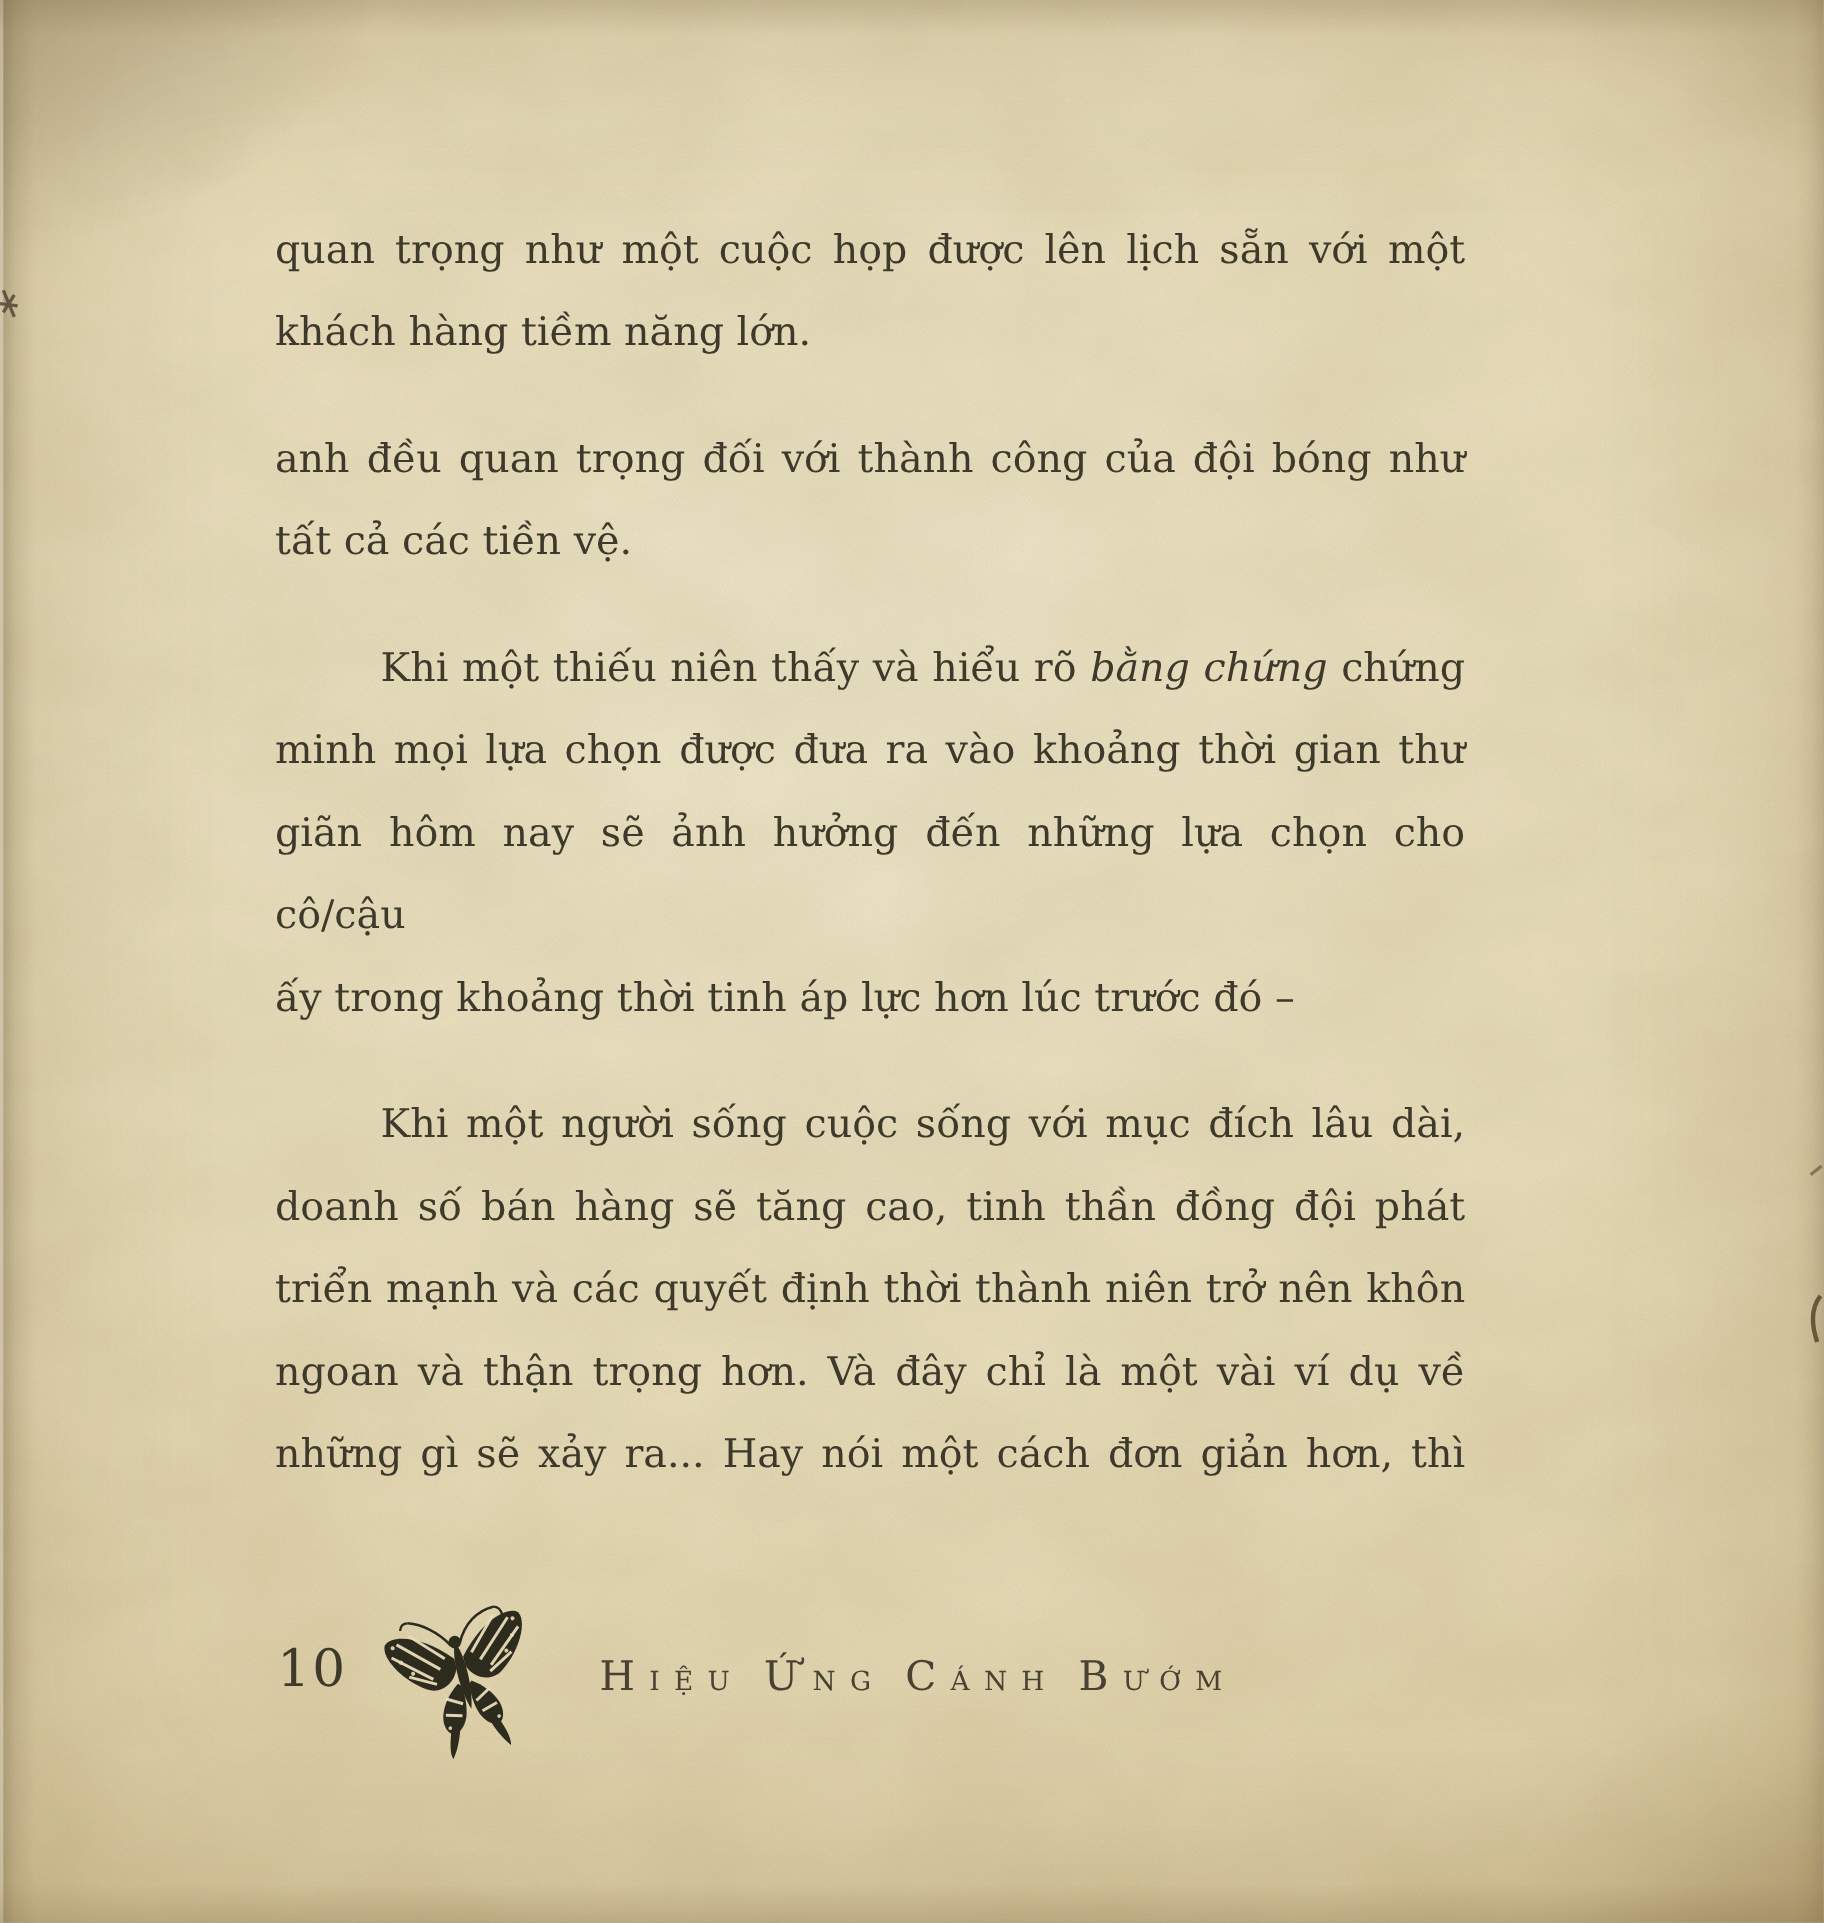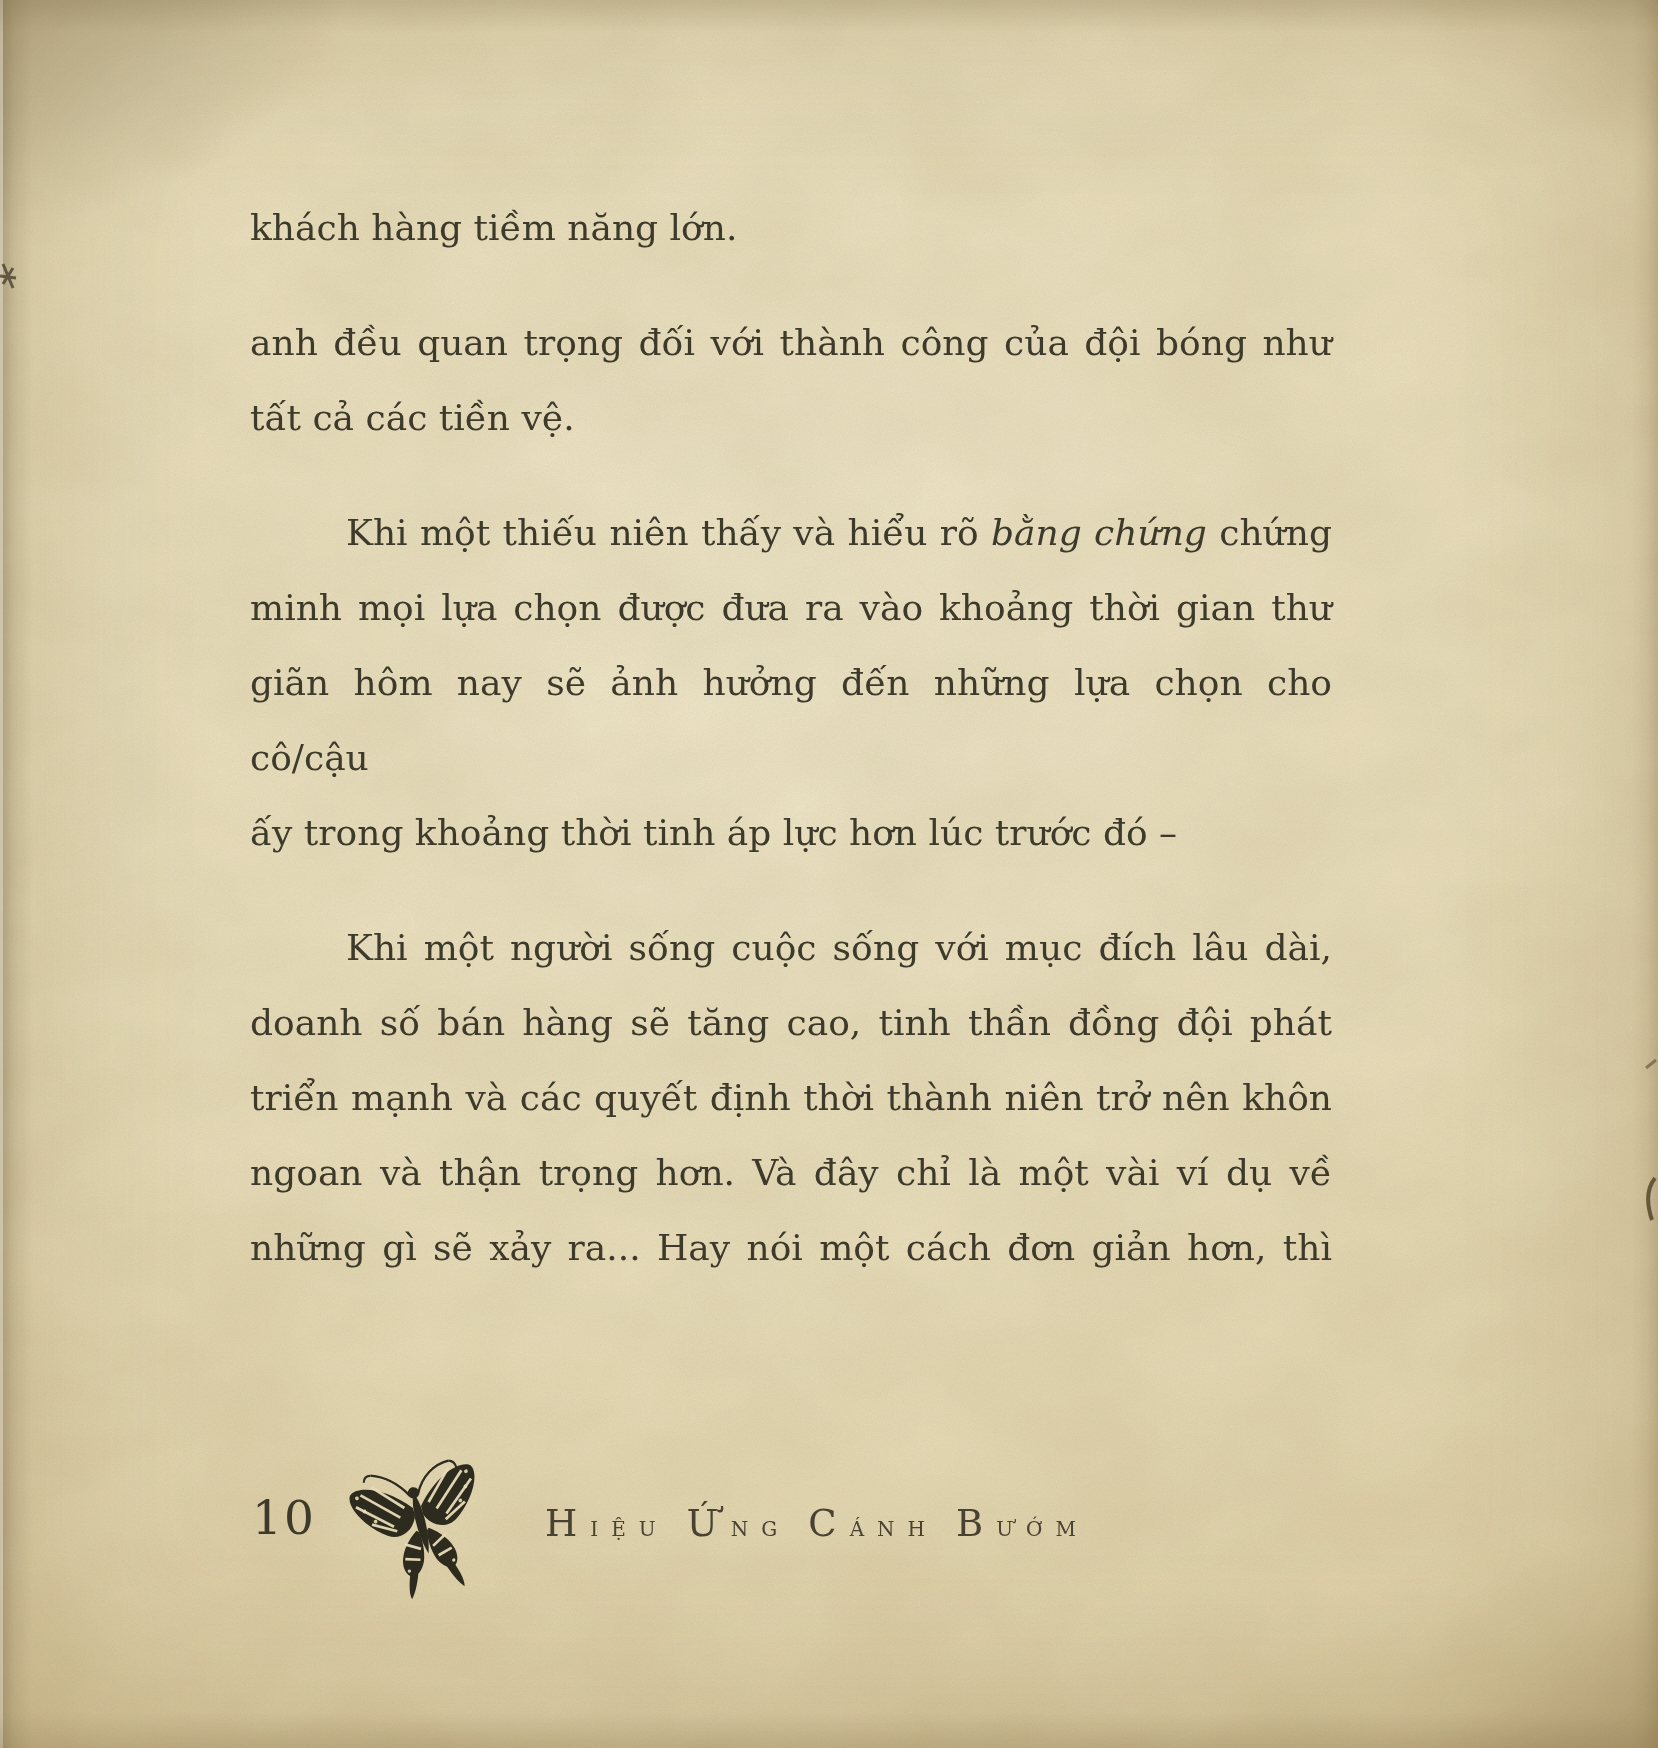--- a/index.html
+++ b/index.html
@@ -47,21 +47,21 @@
     font-size:47px;letter-spacing:2px;color:var(--ink,#3e3a2b);
   }
   .butterfly{position:absolute;left:348px;top:1444px;width:148px;height:156px;}
   .running-title{
     position:absolute;left:545px;top:1502px;
     color:var(--title-ink,#494233);
     letter-spacing:13px;white-space:nowrap;
   }
   .running-title .word{margin-right:18px;}
   .running-title .big{font-size:37px;}
-  .running-title .sm{font-size:20px;margin-top:32px;}
+  .running-title .sm{font-size:24px;margin-top:32px;}
 
   .mark{position:absolute;pointer-events:none;}
 </style>
 <title>HIỆU ỨNG CÁNH BƯỚM</title></head>
 <body>
 
 <div class="page">
 
   <svg class="noise-svg" xmlns="http://www.w3.org/2000/svg">
     <filter id="grain">
@@ -93,20 +93,21 @@
   </svg>
   <svg class="mark" style="right:0;top:1176px" width="16" height="46" xmlns="http://www.w3.org/2000/svg">
     <path d="M13 2 C5 12 4 26 10 44" stroke="#53482e" stroke-width="4" fill="none" opacity="0.85"></path>
   </svg>
   <svg class="mark" style="right:0;top:1056px" width="14" height="18" xmlns="http://www.w3.org/2000/svg">
     <path d="M2 12 L12 4" stroke="#5a4f34" stroke-width="3" fill="none" opacity="0.6"></path>
   </svg>
 
   <main class="text-block" id="text-block">
       <div class="para">
+        <div class="line"><span>quan trọng như một cuộc họp được lên lịch sẵn với một</span></div>
         <div class="line endl"><span>khách hàng tiềm năng lớn.</span></div>
       </div>
       <div class="para">
         <div class="line"><span>anh đều quan trọng đối với thành công của đội bóng như</span></div>
         <div class="line endl"><span>tất cả các tiền vệ.</span></div>
       </div>
       <div class="para">
         <div class="line ind"><span>Khi một thiếu niên thấy và hiểu rõ </span><em>bằng chứng</em><span> chứng</span></div>
         <div class="line"><span>minh mọi lựa chọn được đưa ra vào khoảng thời gian thư</span></div>
         <div class="line"><span>giãn hôm nay sẽ ảnh hưởng đến những lựa chọn cho cô/cậu</span></div>

